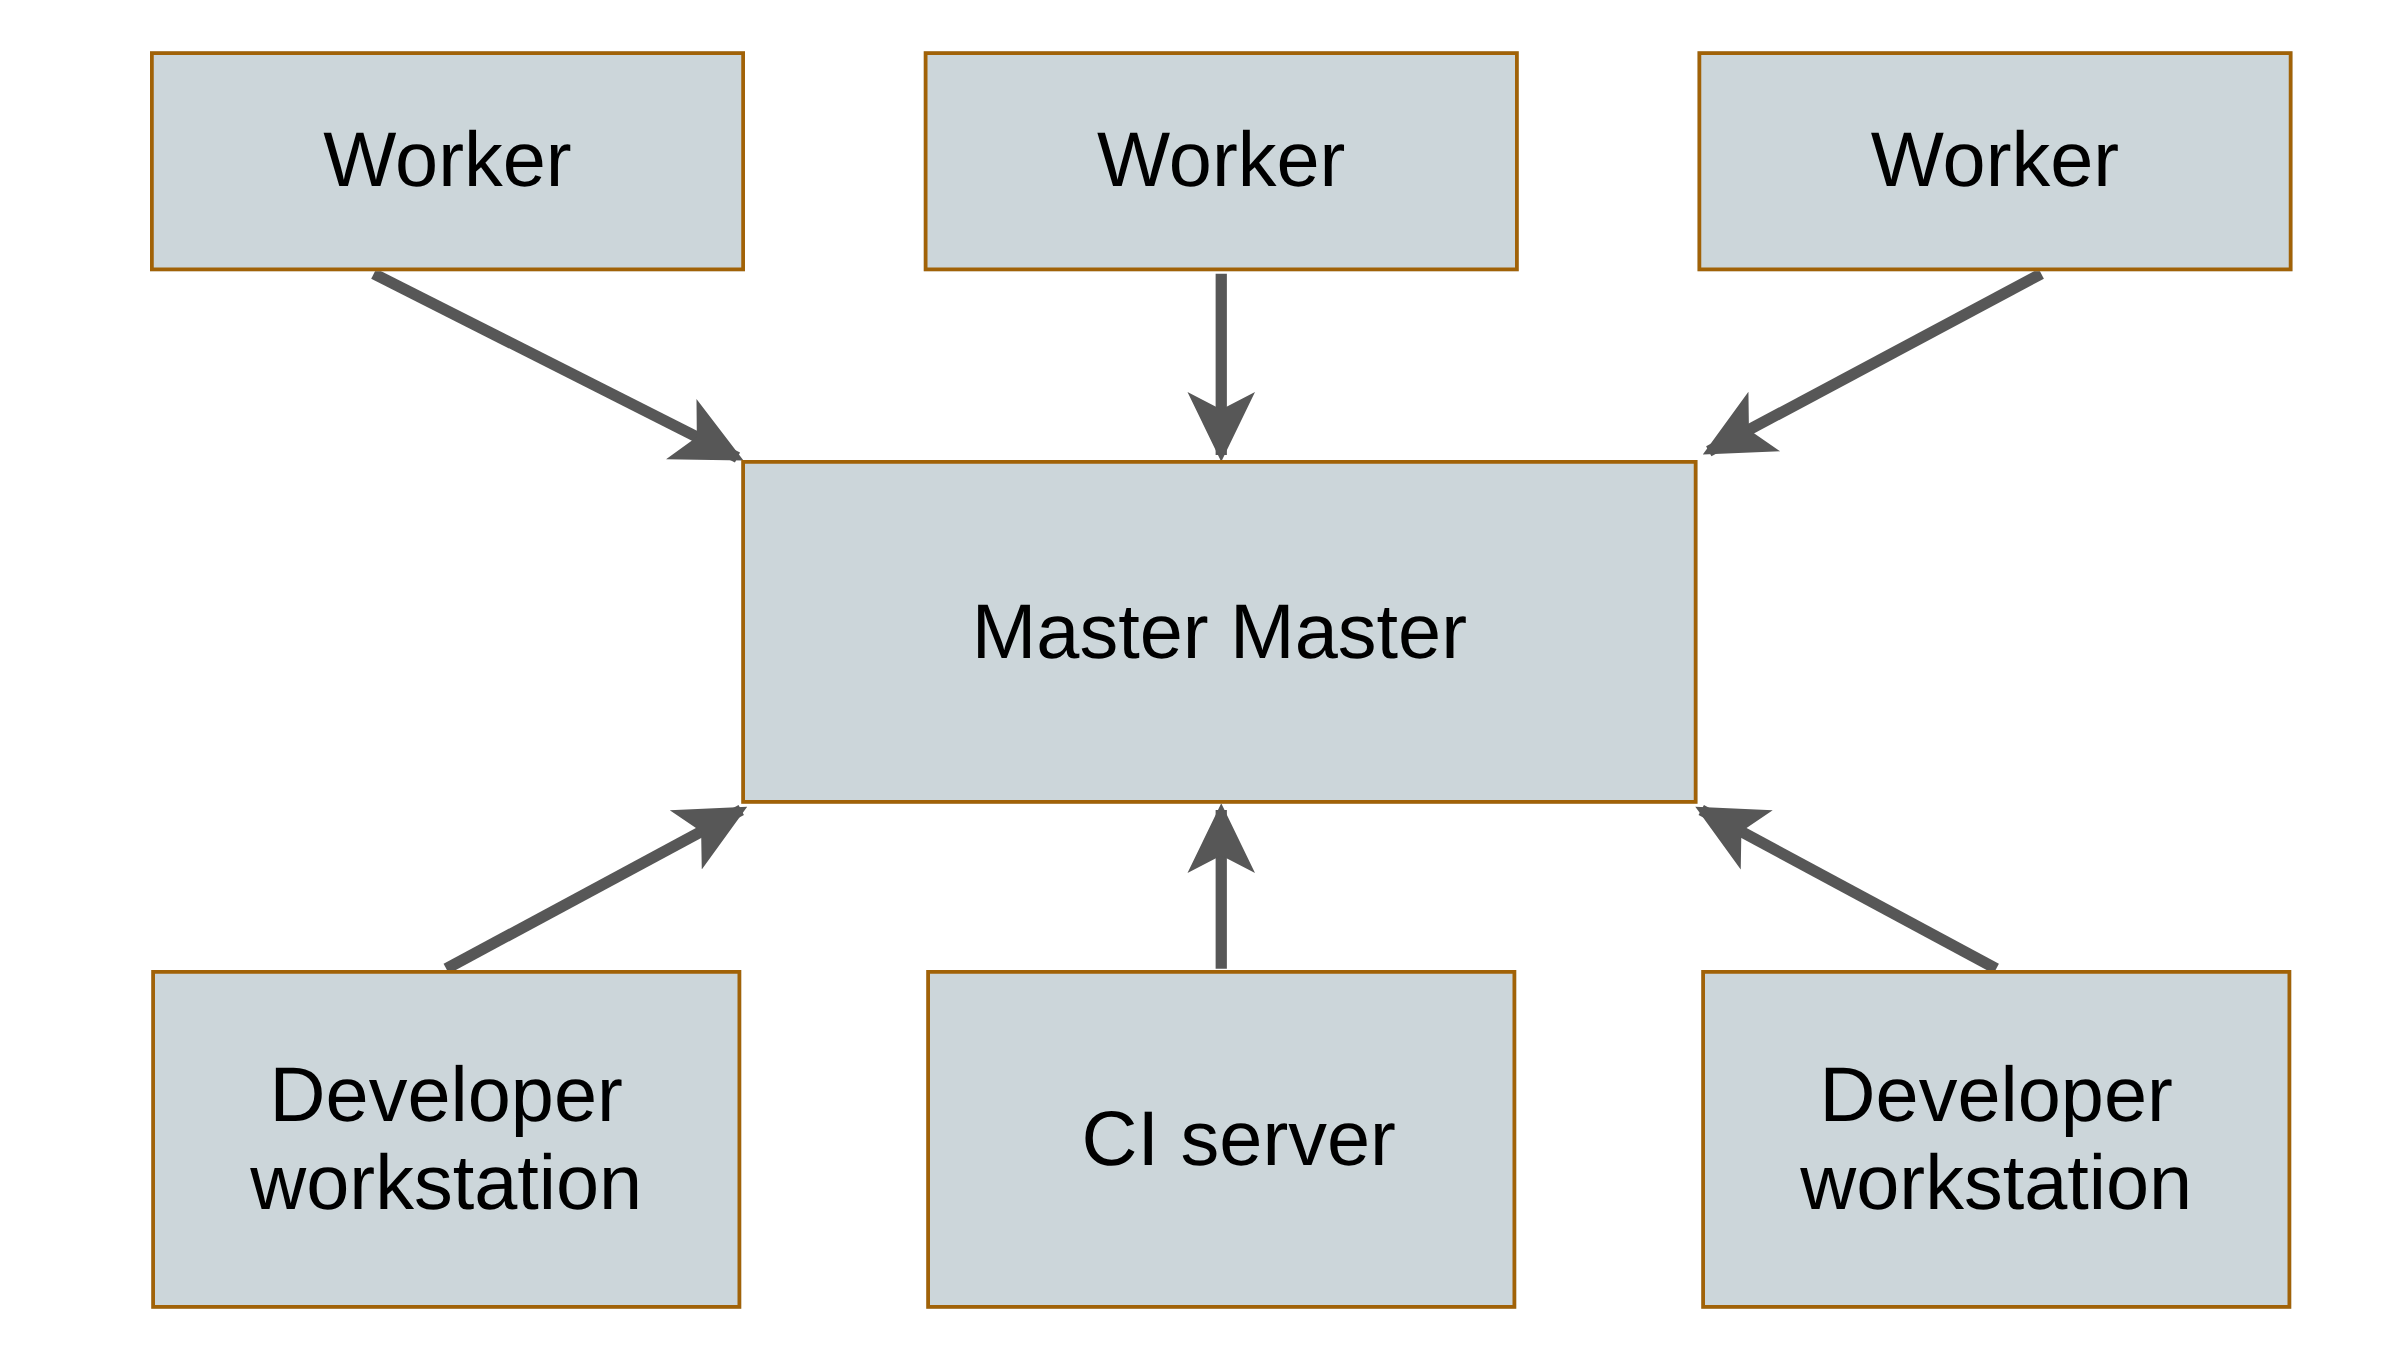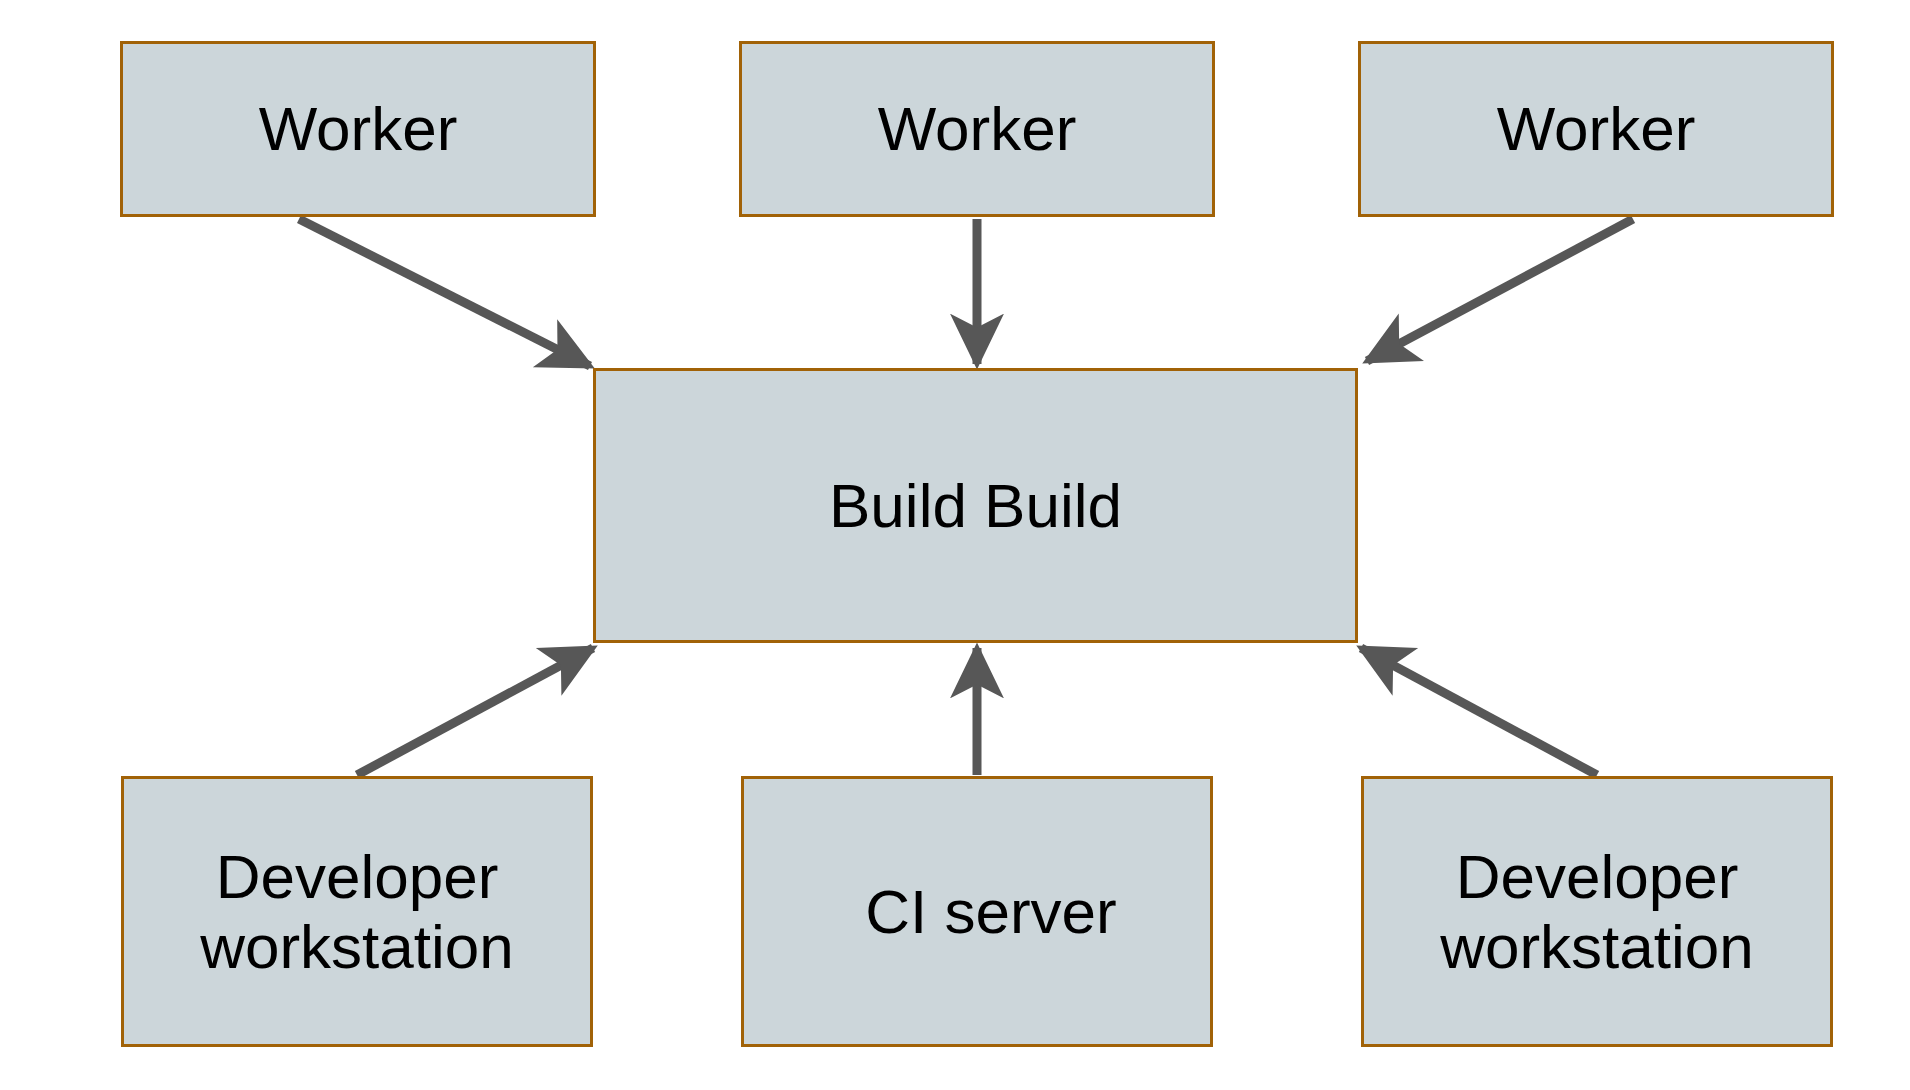--- a/index.html
+++ b/index.html
@@ -79,21 +79,21 @@
 
   <div class="node n-worker2">
     <span class="node-label">Worker</span>
   </div>
 
   <div class="node n-worker3">
     <span class="node-label">Worker</span>
   </div>
 
   <div class="node n-master">
-    <span class="node-label">Build Build</span>
+    <span class="node-label">Master Master</span>
   </div>
 
   <div class="node n-devleft">
     <span class="node-label">Developer
 workstation</span>
   </div>
 
   <div class="node n-ci">
     <span class="node-label">CI server</span>
   </div>

